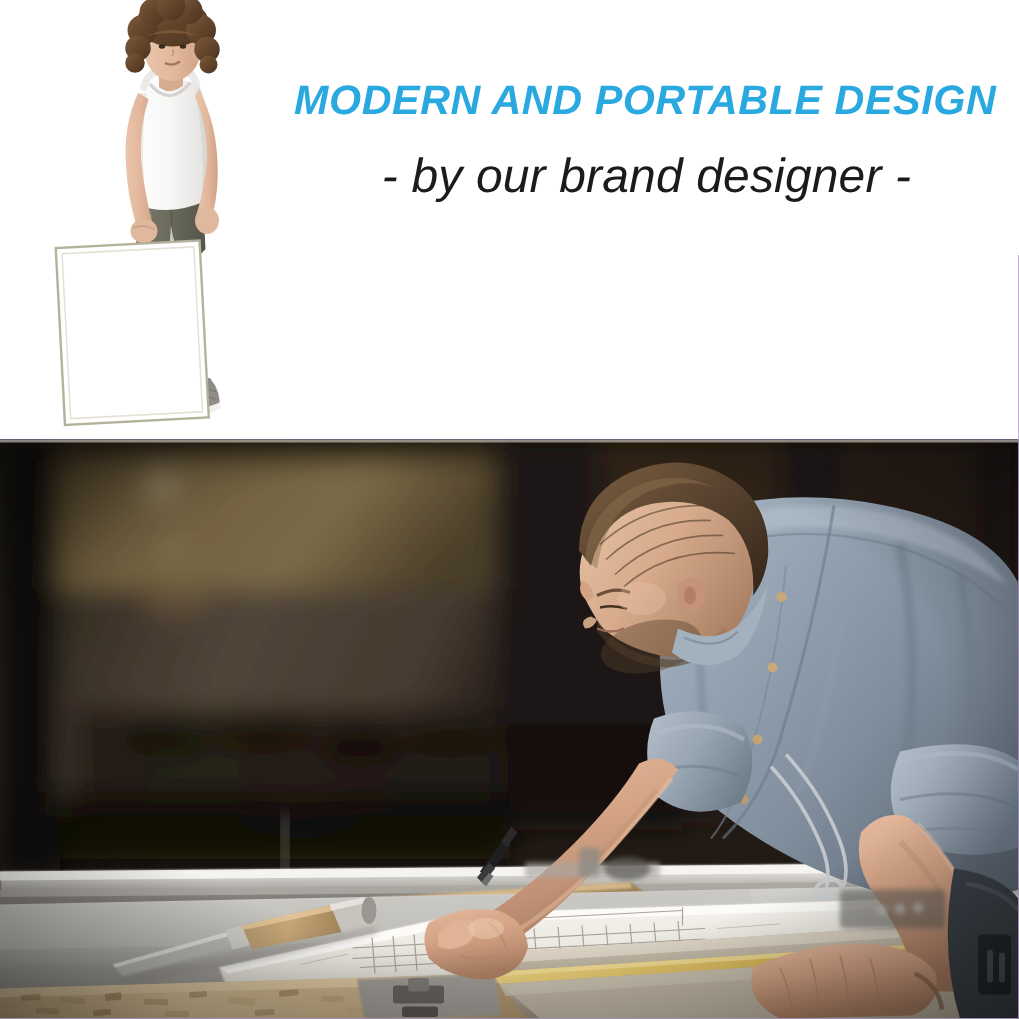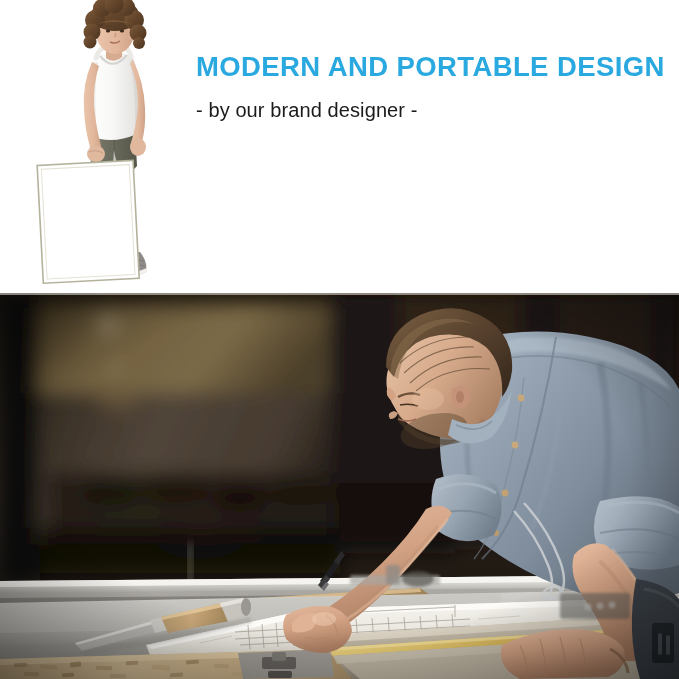--- a/index.html
+++ b/index.html
@@ -1,32 +1,32 @@
 <!DOCTYPE html>
 <html><head>
 <meta charset="utf-8">
 <title>Modern and Portable Design</title>
 <style>
   * { margin:0; padding:0; box-sizing:border-box; }
   html,body { width:679px; height:679px; overflow:hidden; background:#ffffff;
               font-family:"Liberation Sans", sans-serif; }
 
-  #page { position:relative; width:679px; height:679px; background:#8b5cf6; overflow:hidden; }
+  #page { position:relative; width:679px; height:679px; background:#8b5cf6; overflow:hidden;font-style:italic; }
 
   
   #banner { position:absolute; left:0; top:0; width:679px; height:293px;
             background:#ffffff; overflow:hidden; }
 
   
   #headline-block { position:absolute; left:196px; top:52px; width:470px; }
   #headline { font-size:27.5px; font-weight:bold; letter-spacing:0.4px;
               color:#2aa9e0; line-height:1.1; white-space:nowrap;
               font-family:"Liberation Sans", sans-serif; }
-  #subheadline { margin-top:17px; font-size:20px; color:#1b1b1b; font-weight:400;
-                 text-align:left; white-space:nowrap; letter-spacing:0.1px;
+  #subheadline { margin-top:17px; font-size:32px; color:#1b1b1b; font-weight:400;
+                 text-align:center; white-space:nowrap; letter-spacing:0.1px;
                  font-family:"Liberation Sans", sans-serif; }
 
   
   #boy { position:absolute; left:34px; top:0px; width:160px; height:293px; }
   #boy svg { display:block; width:160px; height:293px; }
 
   
   #photo { position:absolute; left:0; top:293px; width:679px; height:386px;
            overflow:hidden; background:#130f0c; }
   #photo svg { display:block; width:679px; height:386px; }

